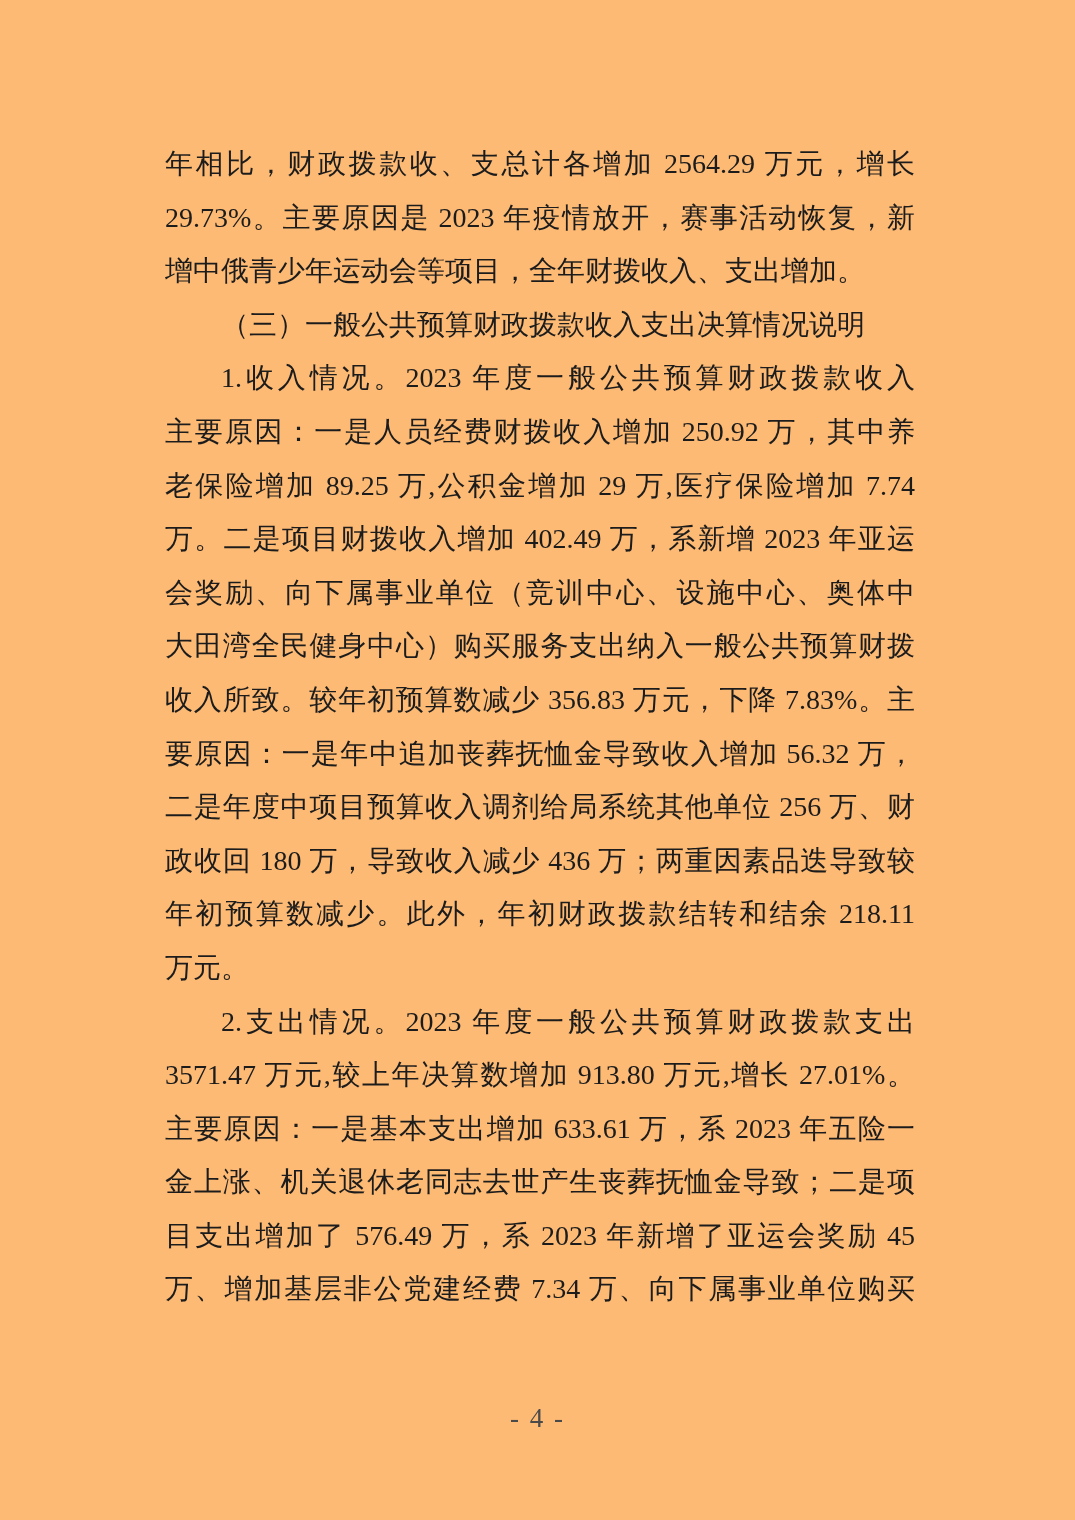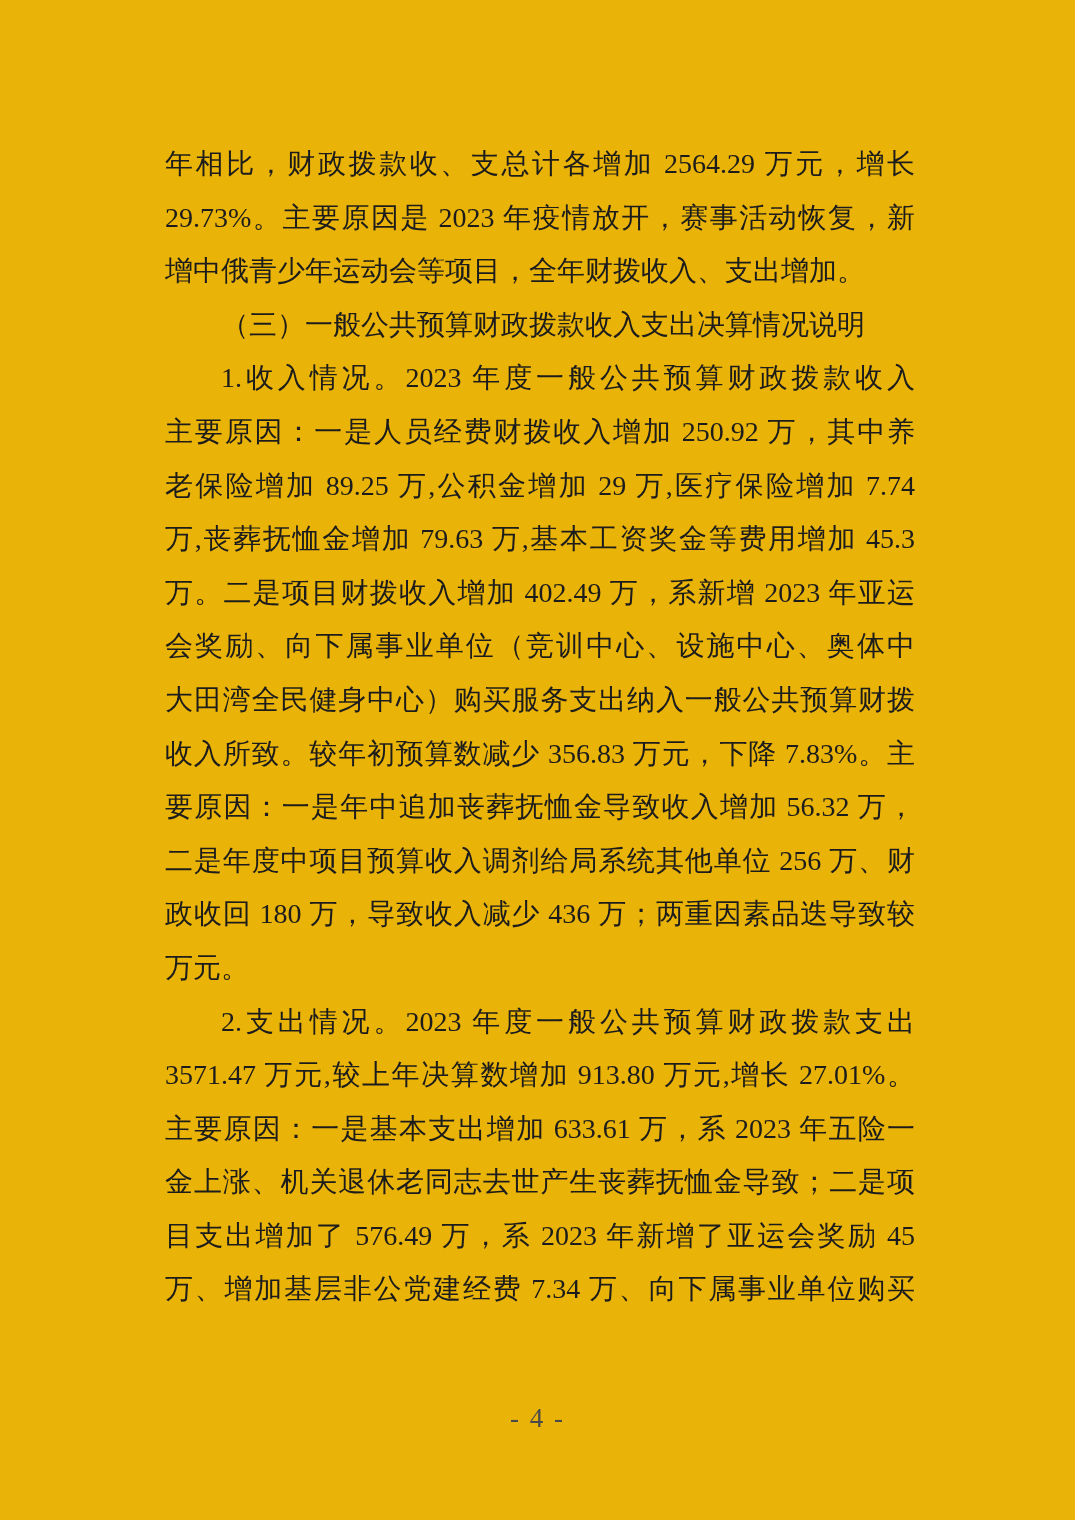--- a/index.html
+++ b/index.html
@@ -5,21 +5,21 @@
   html, body {
     margin: 0;
     padding: 0;
     background: #e8e8e8;
   }
   .page {
     position: relative;
     width: 1075px;
     height: 1520px;
     margin: 0 auto;
-    background: #eab308;
+    background: #fdba74;
     font-family: "Liberation Serif", "DejaVu Serif", serif;
     color: #1c1c1c;
     overflow: hidden;
   }
   .text-block {
     position: absolute;
     left: 165px;
     top: 137px;
     width: 750px;
   }
@@ -59,28 +59,28 @@
 
 <div class="page">
   <div id="text-block" class="text-block">
       <div class="line">年相比，财政拨款收、支总计各增加 2564.29 万元，增长</div>
       <div class="line">29.73%。主要原因是 2023 年疫情放开，赛事活动恢复，新</div>
       <div class="line para-end">增中俄青少年运动会等项目，全年财拨收入、支出增加。</div>
       <div class="line indent bold para-end">（三）一般公共预算财政拨款收入支出决算情况说明</div>
       <div class="line indent">1.收入情况。2023 年度一般公共预算财政拨款收入</div>
       <div class="line">主要原因：一是人员经费财拨收入增加 250.92 万，其中养</div>
       <div class="line">老保险增加 89.25 万,公积金增加 29 万,医疗保险增加 7.74</div>
-      <div class="line">万,丧葬抚恤金增加 79.63 万,基本工资奖金等费用增加 45.3</div>
       <div class="line">万。二是项目财拨收入增加 402.49 万，系新增 2023 年亚运</div>
       <div class="line">会奖励、向下属事业单位（竞训中心、设施中心、奥体中心、</div>
       <div class="line">大田湾全民健身中心）购买服务支出纳入一般公共预算财拨</div>
       <div class="line">收入所致。较年初预算数减少 356.83 万元，下降 7.83%。主</div>
       <div class="line">要原因：一是年中追加丧葬抚恤金导致收入增加 56.32 万，</div>
       <div class="line">二是年度中项目预算收入调剂给局系统其他单位 256 万、财</div>
       <div class="line">政收回 180 万，导致收入减少 436 万；两重因素品迭导致较</div>
+      <div class="line">年初预算数减少。此外，年初财政拨款结转和结余 218.11</div>
       <div class="line para-end">万元。</div>
       <div class="line indent">2.支出情况。2023 年度一般公共预算财政拨款支出</div>
       <div class="line">3571.47 万元,较上年决算数增加 913.80 万元,增长 27.01%。</div>
       <div class="line">主要原因：一是基本支出增加 633.61 万，系 2023 年五险一</div>
       <div class="line">金上涨、机关退休老同志去世产生丧葬抚恤金导致；二是项</div>
       <div class="line">目支出增加了 576.49 万，系 2023 年新增了亚运会奖励 45</div>
       <div class="line">万、增加基层非公党建经费 7.34 万、向下属事业单位购买</div>
     </div>
   <div class="footer">- 4 -</div>
 </div>

